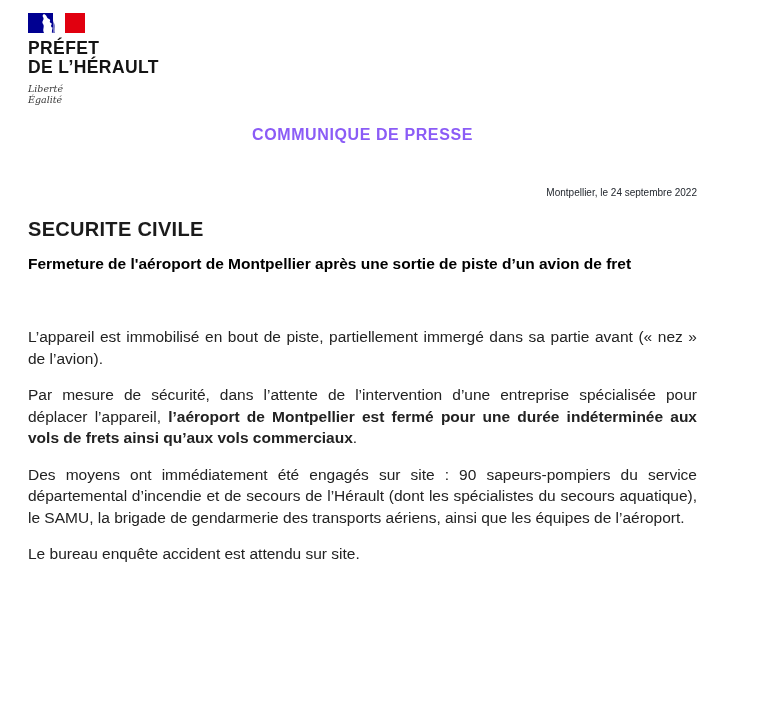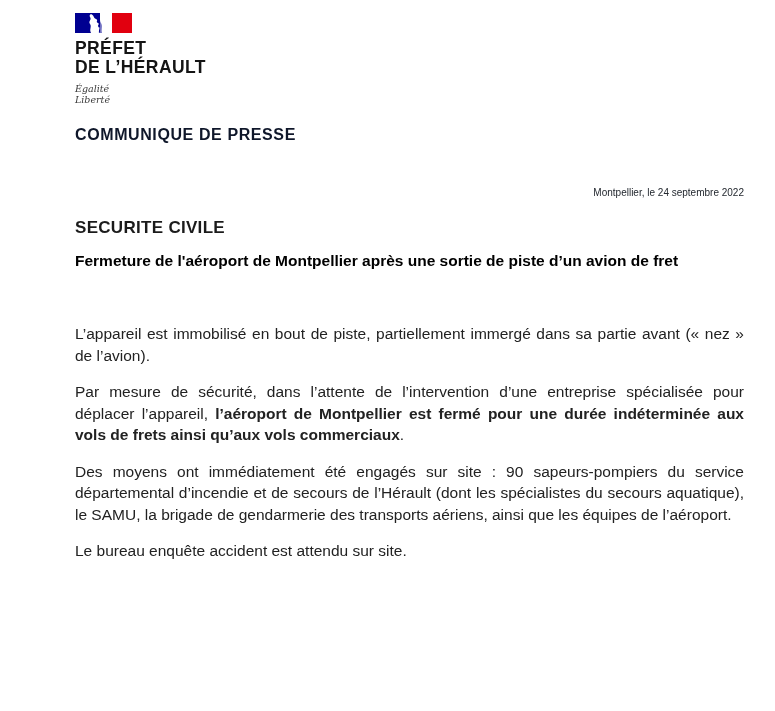--- a/index.html
+++ b/index.html
@@ -13,21 +13,20 @@
     font-family: "Liberation Sans", sans-serif;
     color: #1f1f1f;
     overflow: hidden;
   }
   .page {
     box-sizing: border-box;
     width: 725px;
     height: 711px;
     padding: 12px 28px 0 28px;
     background: #ffffff;
-    margin-left: 47px;
   }
 
   
   .blocmarque {
     display: block;
   }
   .flag {
     display: block;
     width: 60px;
     height: 23px;
@@ -45,36 +44,36 @@
     font-family: "DejaVu Serif", serif;
     font-style: italic;
     font-size: 9.5px;
     line-height: 11px;
     color: #3a3a3a;
   }
 
   
   .doc-title {
     margin-top: 21px;
-    text-align: left;
+    text-align: center;
     font-weight: bold;
     font-size: 16px;
     letter-spacing: 0.6px;
-    color: #0f172a;
+    color: #8b5cf6;
   }
   .dateline {
     margin-top: 43px;
     text-align: right;
     font-size: 10px;
     color: #23282f;
   }
   .section-heading {
     margin-top: 20px;
     font-weight: bold;
-    font-size: 17px;
+    font-size: 20px;
     letter-spacing: 0.3px;
     color: #1b1b1b;
   }
   .headline {
     margin-top: 14px;
     font-weight: bold;
     font-size: 15.5px;
     color: #000000;
   }
 
@@ -104,22 +103,22 @@
       <rect x="37" y="1" width="20" height="20" fill="#e1000f"></rect>
 
       <path d="M16,2 C20,4 18,6 21,7 C24,8 20,10 23,11 C26,12 21,14 24,15 C27,16 22,18 25,21 L16,21 C14,17 17,15 15,12 C13,9 17,8 15,5 C14,3.5 15,2.5 16,2 Z" fill="#ffffff"></path>
       <path d="M20,3 C22,5 21,7 23,9 C25,11 22,13 24,16 C25,18 23,20 24,21 L27,21 C26,17 28,14 26,11 C24,8 26,5 24,3 Z" fill="#000091" opacity="0.55"></path>
     </svg>
     <div class="agency-name">
       <div>PRÉFET</div>
       <div>DE L’HÉRAULT</div>
     </div>
     <div class="motto">
+      <div>Liberté</div>
       <div>Égalité</div>
-      <div>Liberté</div>
     </div>
   </div>
 
   <div class="doc-title">COMMUNIQUE DE PRESSE</div>
 
   <div class="dateline">Montpellier, le 24 septembre 2022</div>
 
   <div class="section-heading">SECURITE CIVILE</div>
 
   <div class="headline">Fermeture de l'aéroport de Montpellier après une sortie de piste d’un avion de fret</div>

